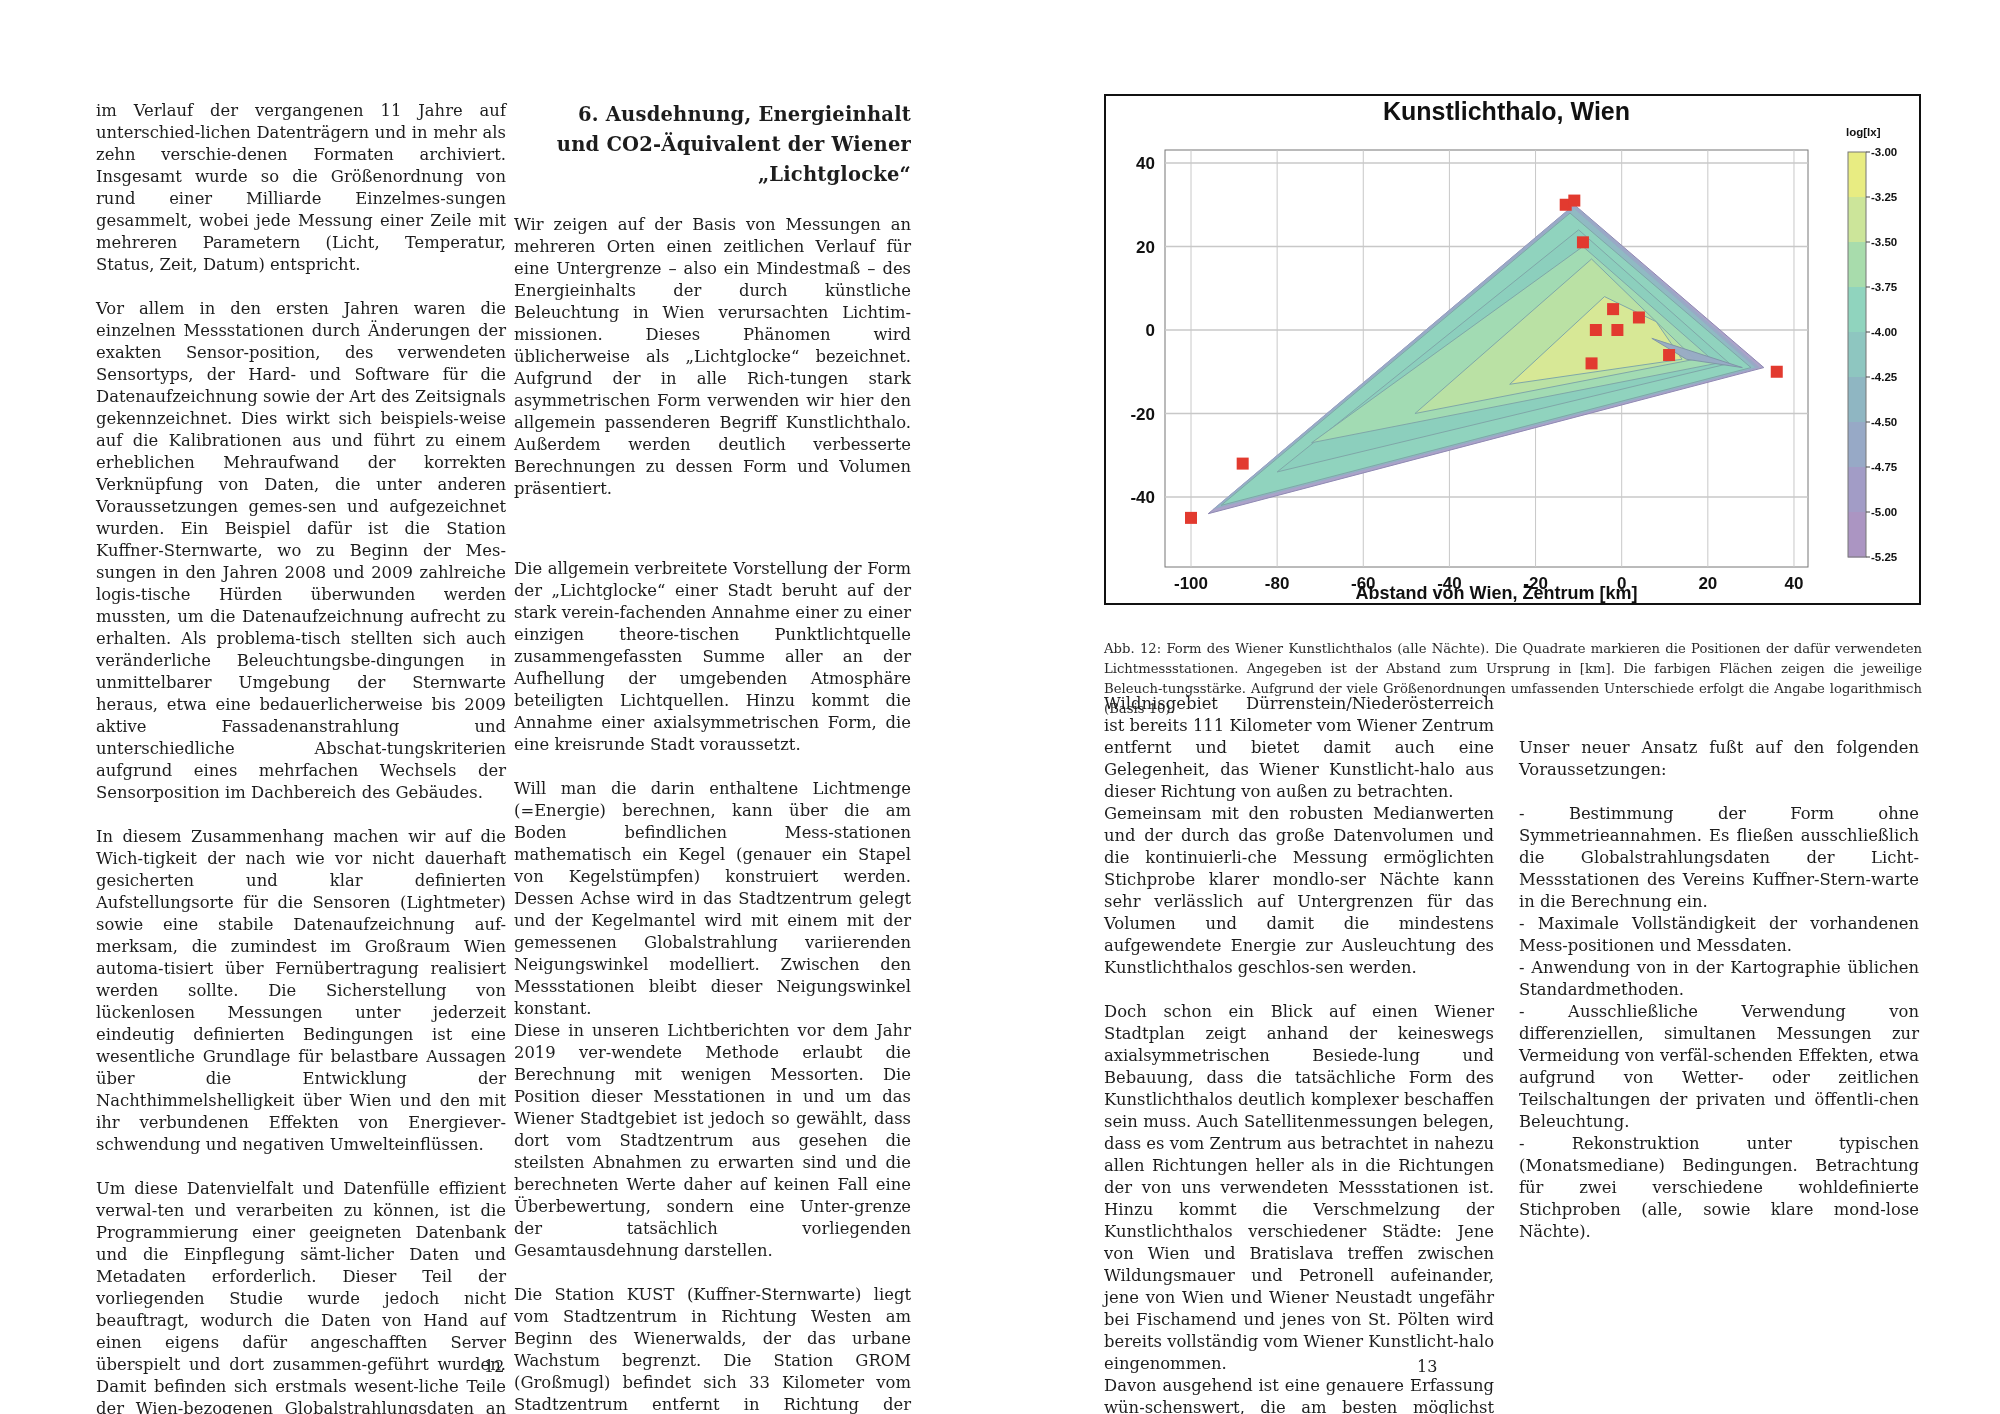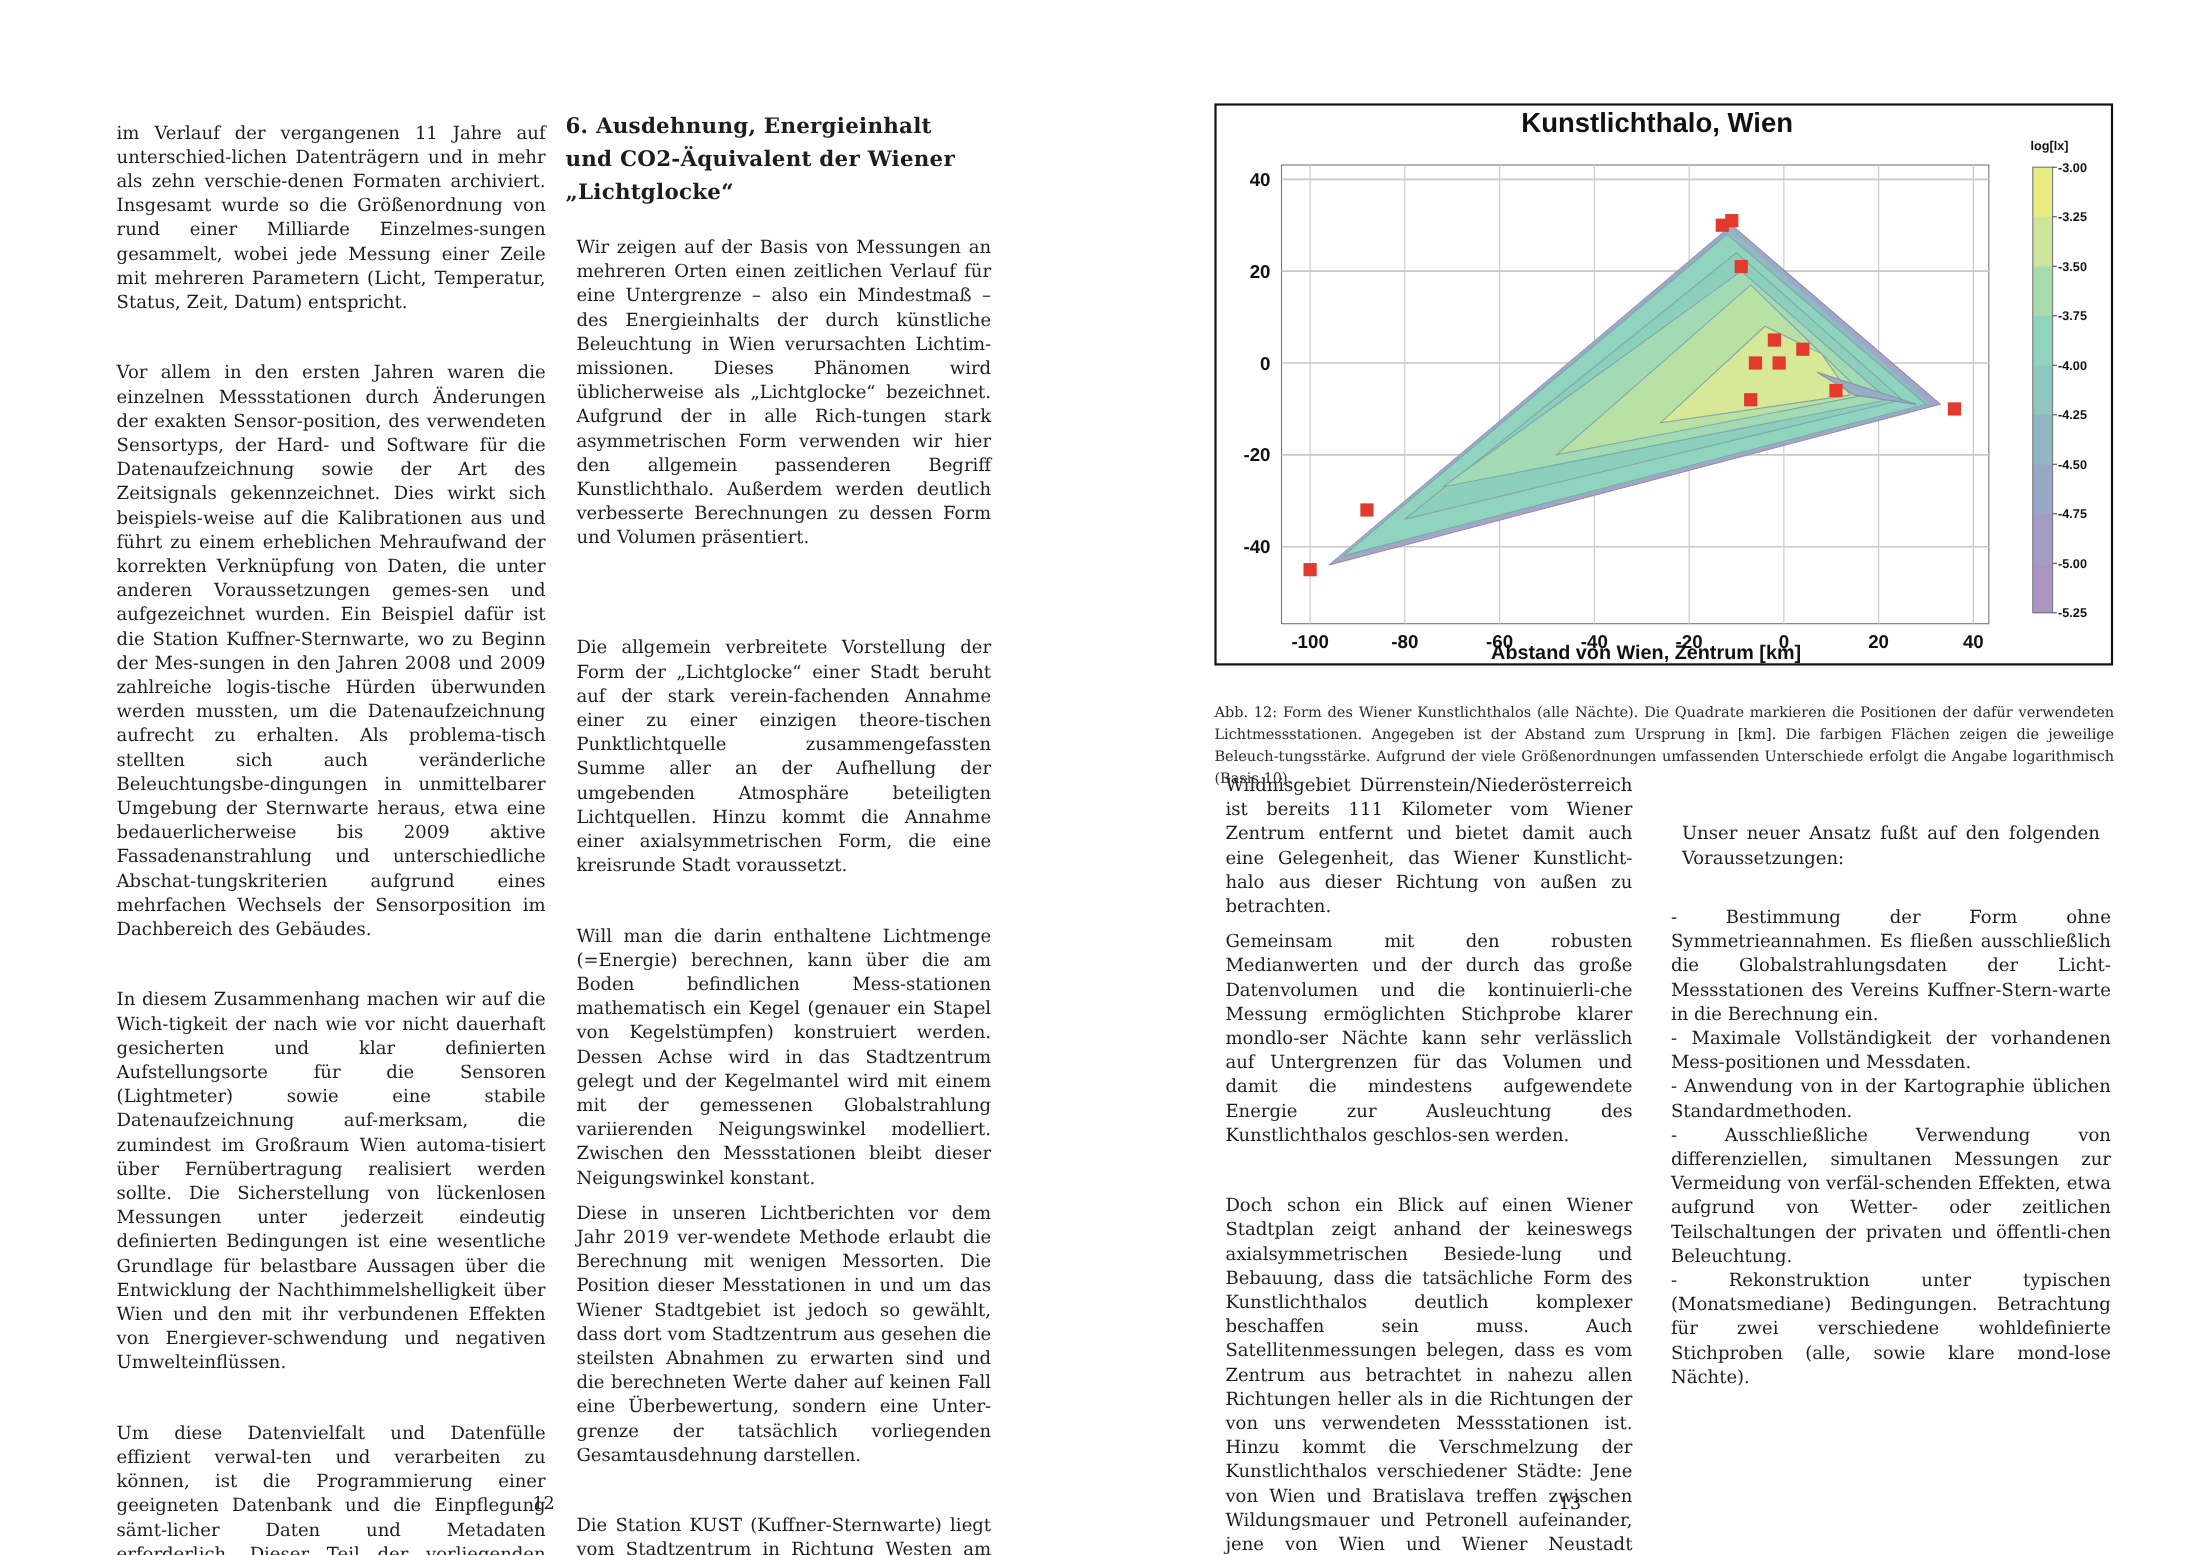--- a/index.html
+++ b/index.html
@@ -1,26 +1,26 @@
 <!DOCTYPE html>
 <html><head>
 <meta charset="utf-8">
 <style>
   html, body { margin:0; padding:0; background:#fff; }
   body { width:2000px; height:1414px; position:relative; overflow:hidden;
          font-family:"DejaVu Serif","Liberation Serif",serif; color:#1d1d1d; }
   .col { position:absolute; width:818px; font-size:16.4px; line-height:22px;
          text-align:justify; hyphens:manual; }
-  .col p { margin:10px; }
+  .col p { margin:0; }
   .col .gap { height:22px; }
   .c1 { left:96px; top:100px; width:410px; }
   .c2 { left:514px; top:100px; width:397px; }
   .c3 { left:1104px; top:693px; width:390px; }
   .c4 { left:1519px; top:693px; width:400px; }
-  .sec-title { font-weight:bold; font-size:19.5px; line-height:30px; text-align:left; margin:0 0 24px 0; letter-spacing:0.2px; }
+  .sec-title { font-weight:bold; font-size:19.5px; line-height:30px; text-align:right; margin:0 0 24px 0; letter-spacing:0.2px; }
   .sub-title { font-weight:bold; font-size:17px; line-height:24px; text-align:justify; margin:0; }
   .caption { position:absolute; left:1104px; top:639px; width:818px; font-size:13.2px; line-height:20px;
              text-align:justify; color:#2a2a2a; }
   .pagenum { position:absolute; font-size:16px; top:1357px; }
   .list p { margin:0; }
   
   .chart-frame { position:absolute; left:1104px; top:94px; width:813px; height:507px;
                  border:2px solid #111; background:#fff; }
   .chart-svg { position:absolute; left:0; top:0; }
   .chart-text { font-family:"Liberation Sans","DejaVu Sans",sans-serif; font-weight:bold; fill:#111; }

